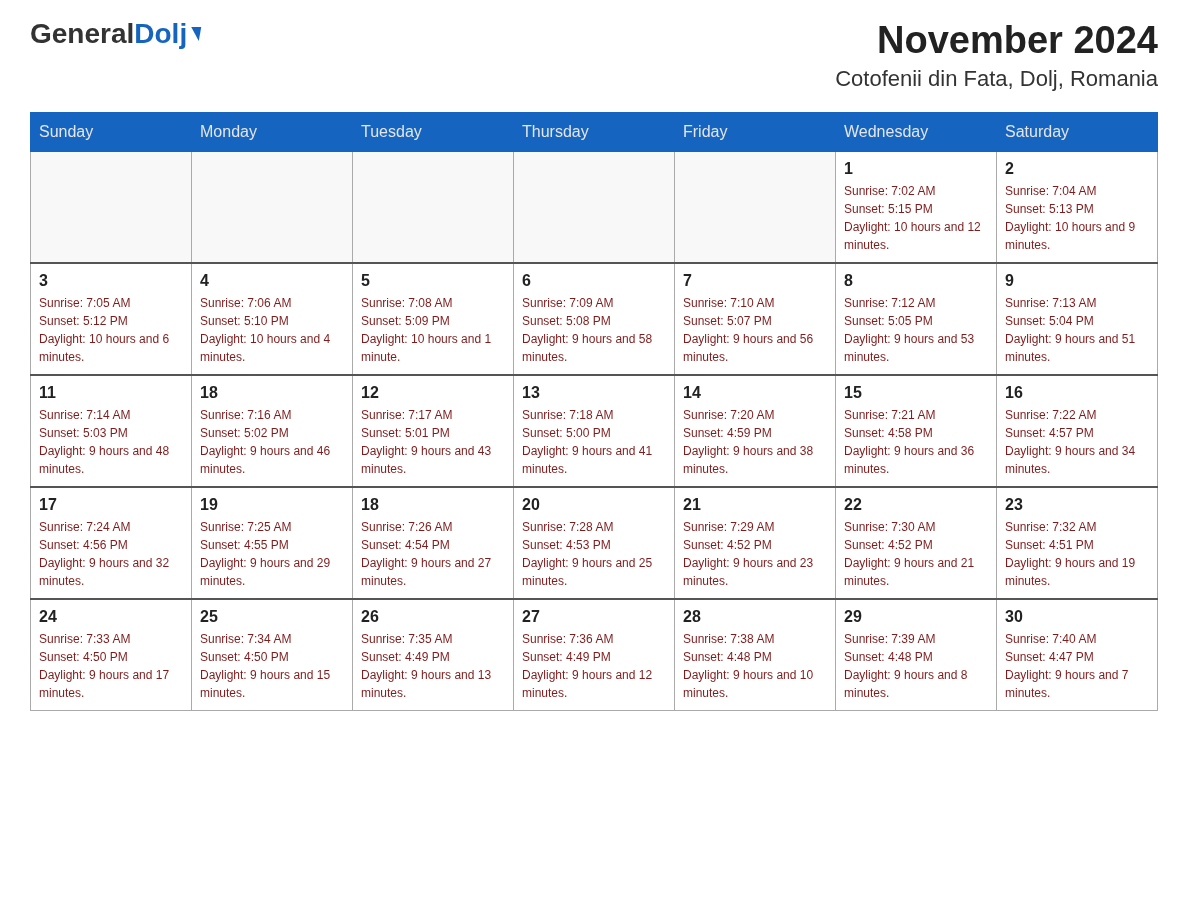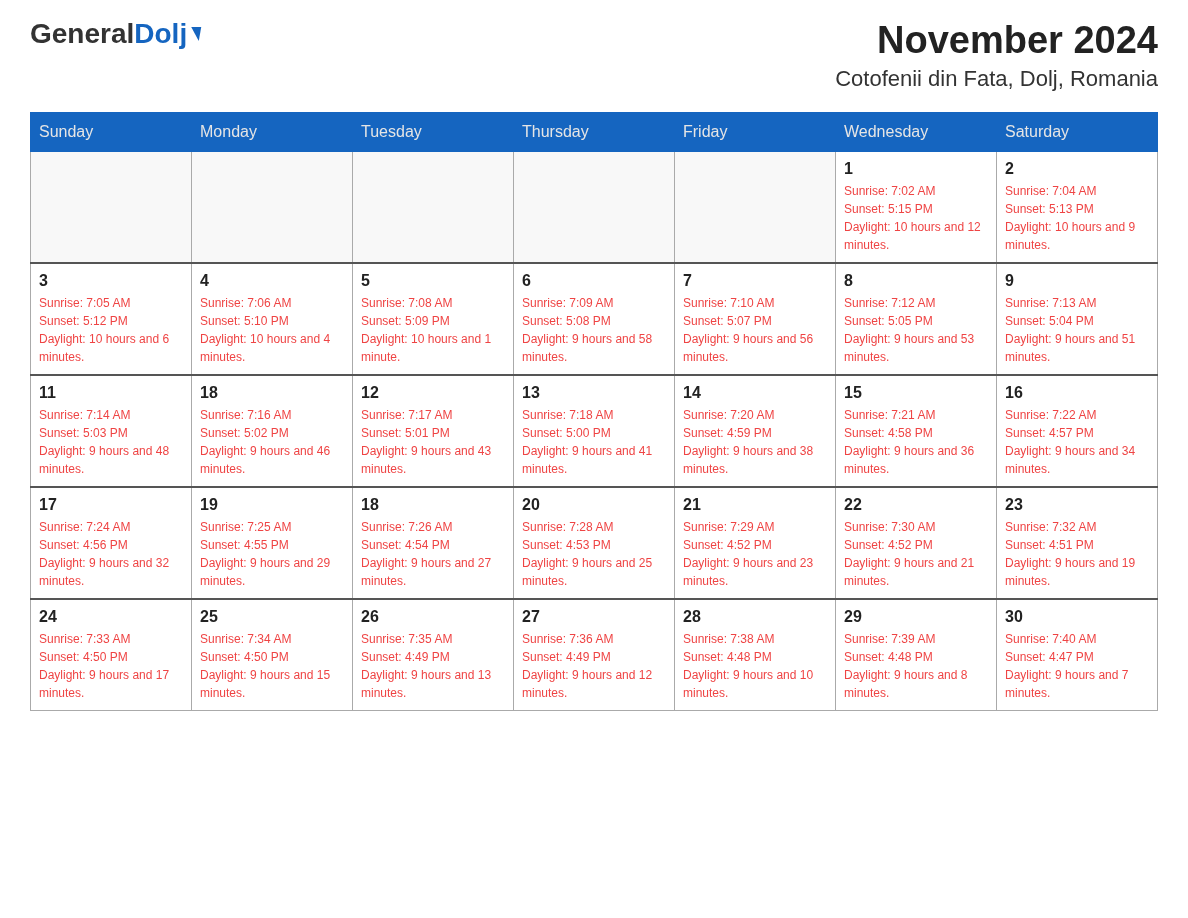--- a/index.html
+++ b/index.html
@@ -74,21 +74,21 @@
       background: #f8f8f8;
     }
     .day-number {
       font-size: 16px;
       font-weight: bold;
       color: #222;
       margin-bottom: 4px;
     }
     .day-info {
       font-size: 12px;
-      color: #ef4444;
+      color: #7f1d1d;
       line-height: 1.5;
     }
     .calendar tbody tr:not(:last-child) td {
       border-bottom: 2px solid #555;
     }
   </style>
 </head>
 <body>
 
 <div class="header">

